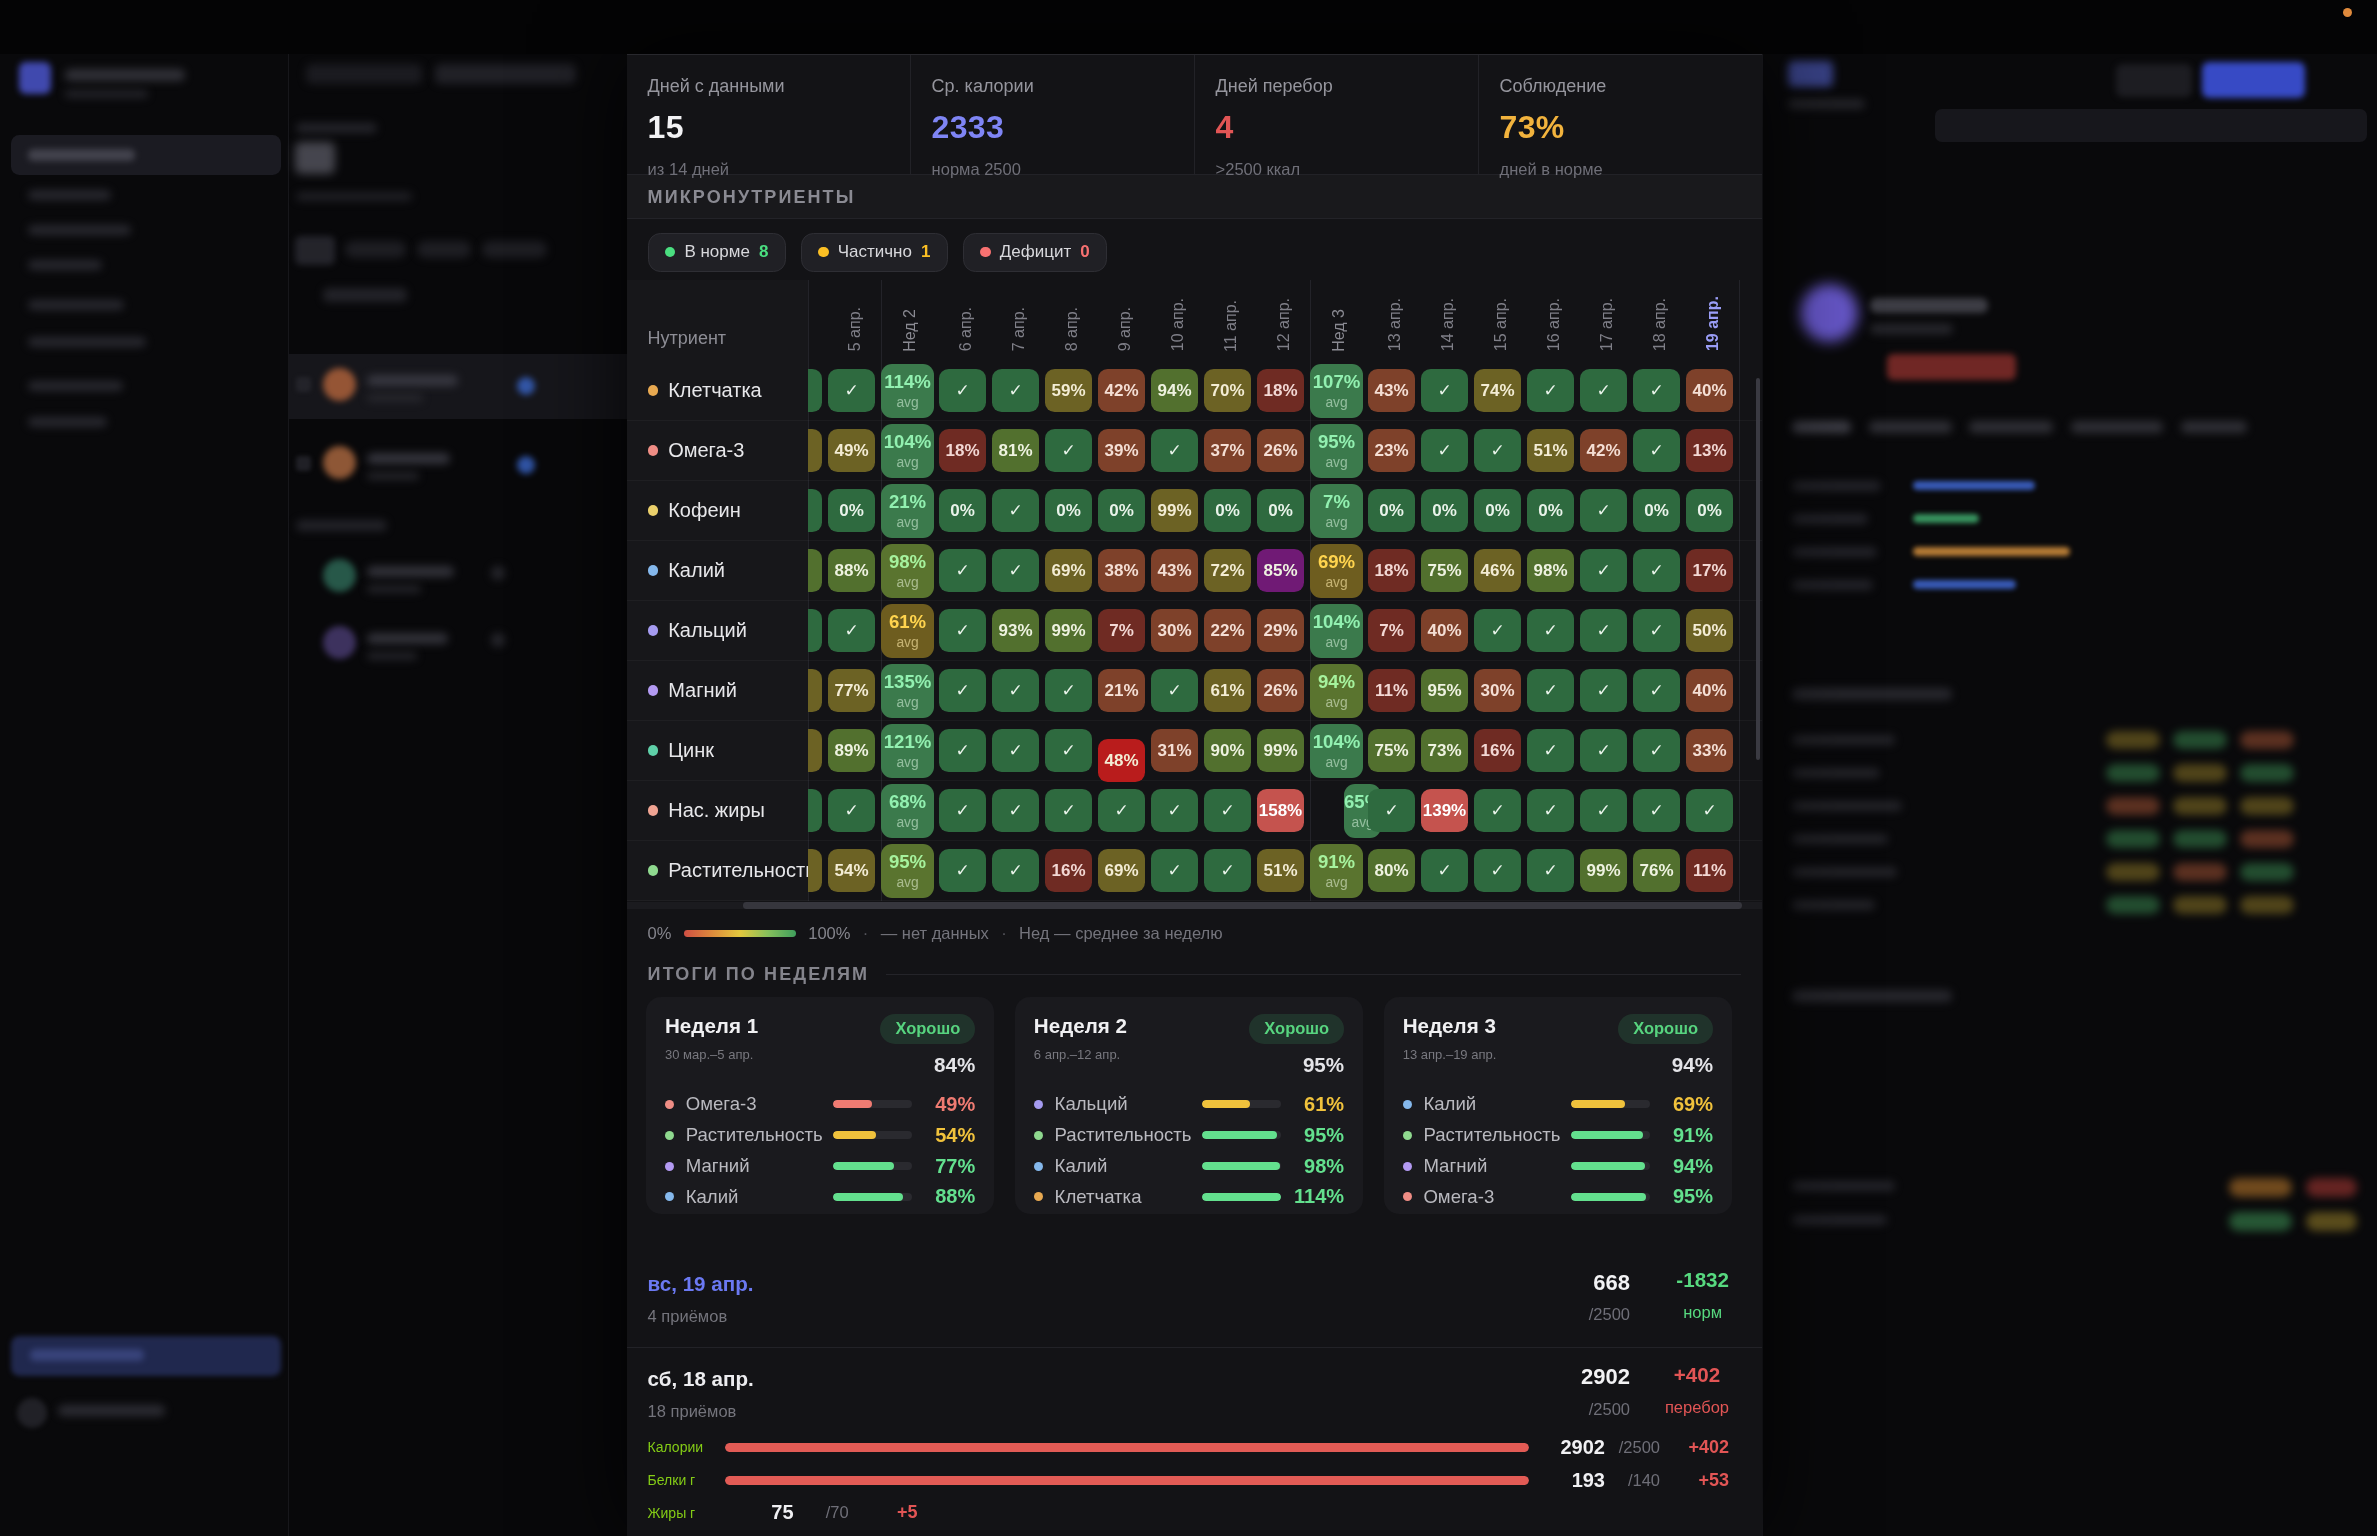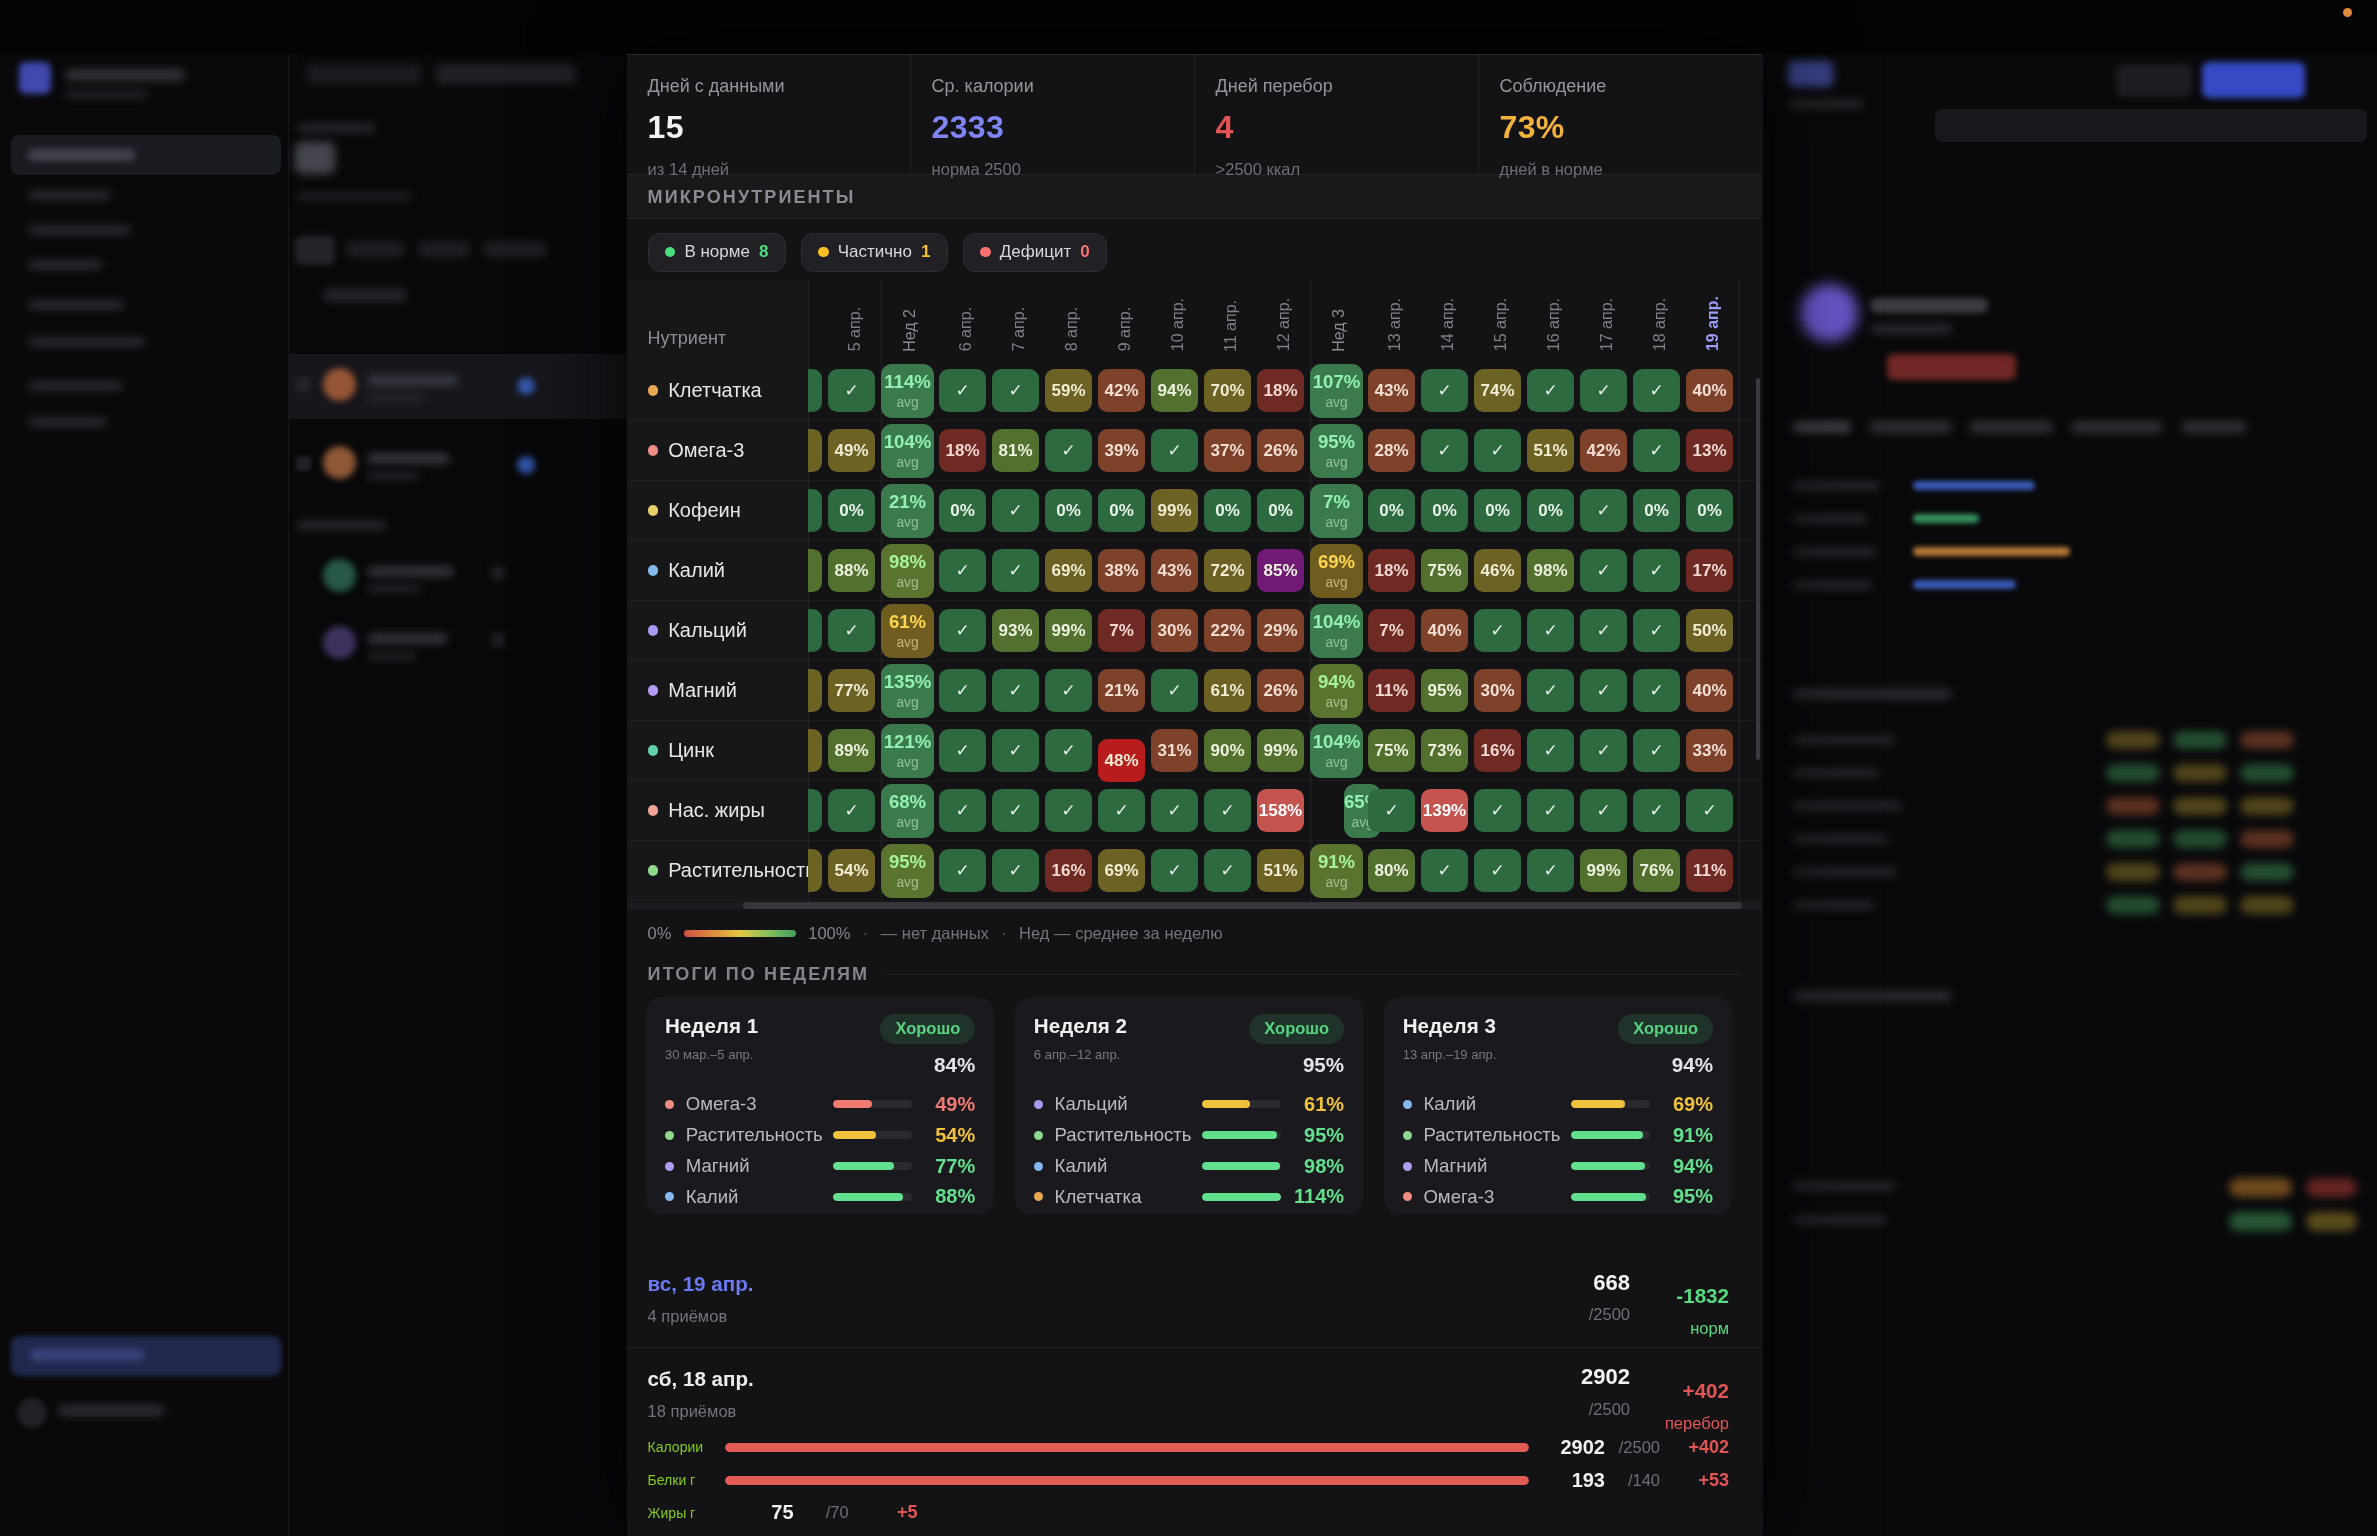--- a/index.html
+++ b/index.html
@@ -89,21 +89,21 @@
     font-size:16.5px;letter-spacing:1.4px;color:#82828a;}
   .dh{position:absolute;top:0;}
   .dh-date{left:20.6px;} .dh-kbju{left:193px;} .dh-kcal{left:890px;} .dh-delta{left:1020px;}
   .d-row{position:relative;padding:19px 33px 20.6px 20.6px;border-bottom:0.7px solid #222227;cursor:pointer;}
   .d-date{font-size:20.6px;font-weight:600;color:#ececef;}
   .d-date.link{color:#6b79f2;}
   .d-meals{font-size:16.5px;color:#74747c;margin-top:11px;}
   .d-kcal{position:absolute;top:16.5px;right:132px;text-align:right;}
   .d-kcal b{display:block;font-size:22px;font-weight:700;color:#f2f2f4;}
   .d-kcal span{display:block;font-size:16.5px;color:#6f6f78;margin-top:9.6px;}
-  .d-delta{position:absolute;top:31px;right:33px;text-align:right;}
+  .d-delta{position:absolute;top:15px;right:33px;text-align:center;}
   .d-delta b{display:block;font-size:20.6px;font-weight:700;}
   .d-delta span{display:block;font-size:16.5px;margin-top:11px;}
   .d-details{margin-top:15px;display:flex;flex-direction:column;gap:9.6px;}
   .d-det{display:flex;align-items:center;height:23px;}
   .dd-label{width:77px;font-size:14px;color:#84cc16;flex:none;}
   .dd-bar{flex:1;height:9px;border-radius:4.8px;background:#2a2226;overflow:hidden;margin-right:6.9px;}
   .dd-bar i{display:block;height:100%;border-radius:4.8px;background:#e25b55;}
   .dd-val{width:69px;text-align:right;font-size:20px;font-weight:700;color:#f0f0f3;}
   .dd-norm{width:55px;text-align:right;font-size:16.5px;color:#6f6f78;}
   .dd-delta{width:69px;text-align:right;font-size:18px;font-weight:700;color:#e25555;}
@@ -477,21 +477,21 @@
             </div>
           </div>
           <div class="slot slot-week">
             <div class="cell avg" style="background: rgb(59, 122, 76); color: rgb(146, 240, 176);">
               <span>95%</span>
               <span class="sub" style="color: rgba(220, 245, 225, 0.55);">avg</span>
             </div>
           </div>
           <div class="slot slot-day">
             <div class="cell" style="background: rgb(126, 65, 42); color: rgb(244, 222, 212);">
-              <span>28%</span>
+              <span>23%</span>
             </div>
           </div>
           <div class="slot slot-day">
             <div class="cell" style="background: rgb(46, 106, 63); color: rgb(233, 243, 234);">
               <span>✓</span>
             </div>
           </div>
           <div class="slot slot-day">
             <div class="cell" style="background: rgb(46, 106, 63); color: rgb(233, 243, 234);">
               <span>✓</span>

